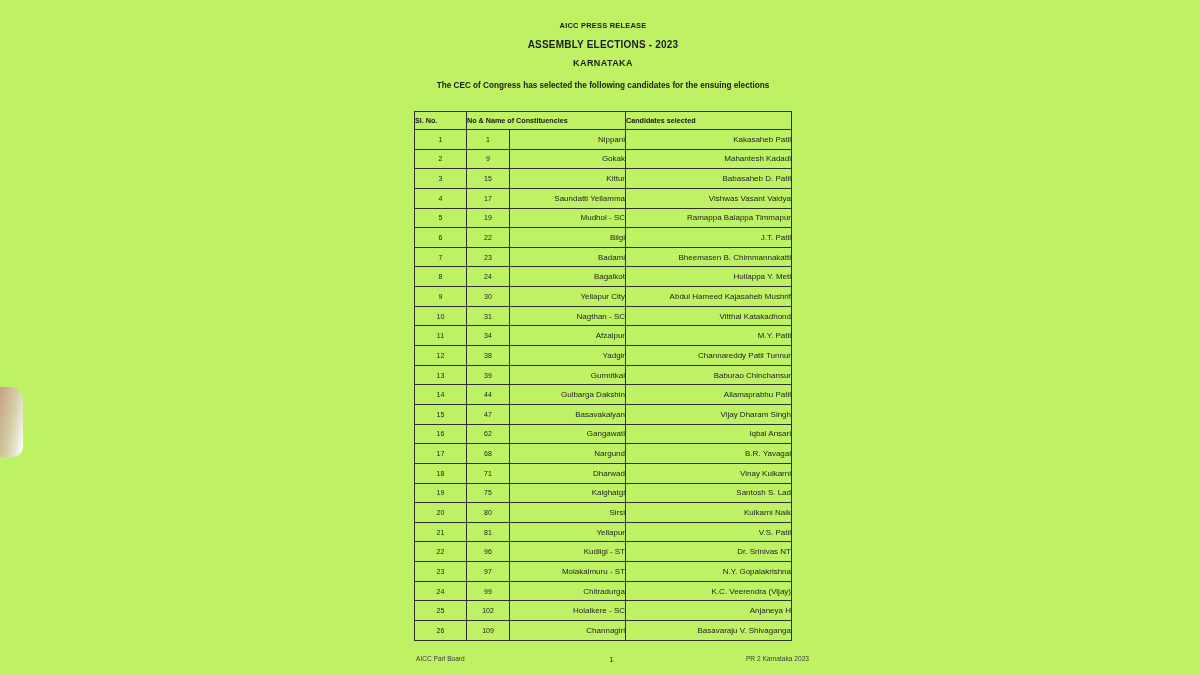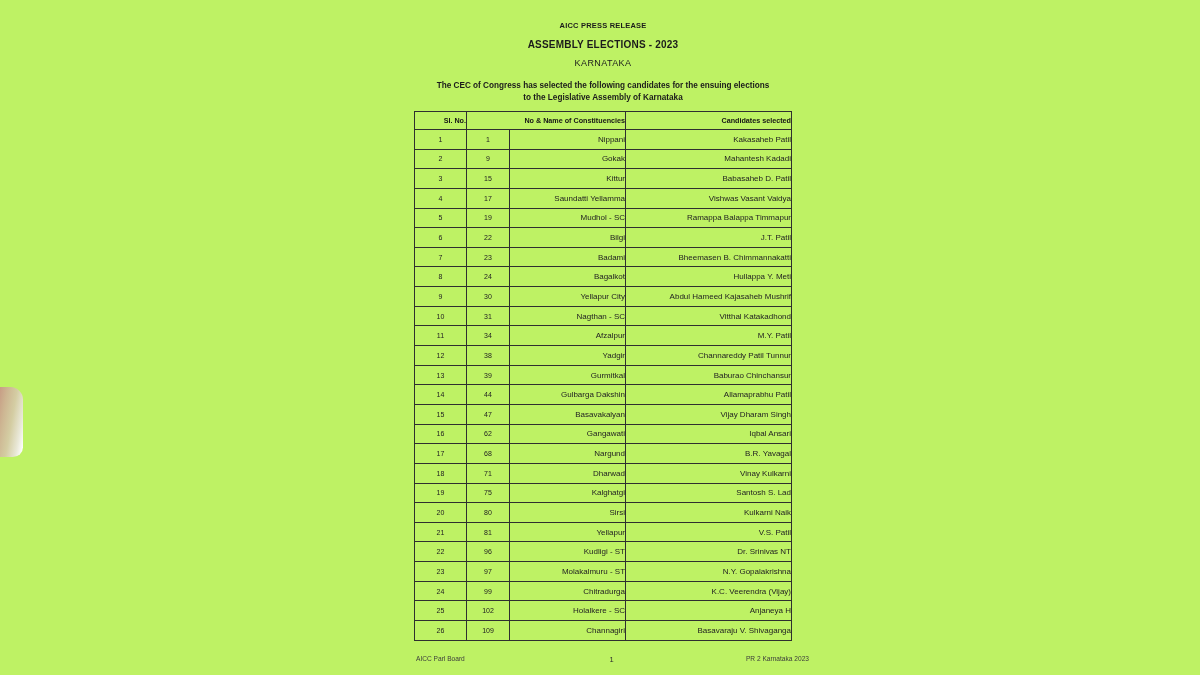--- a/index.html
+++ b/index.html
@@ -25,42 +25,42 @@
     border-radius: 0 55% 45% 0 / 0 18% 14% 0;
   }
   .doc-header {
     position: absolute;
     left: 303px; top: 0;
     width: 600px;
     text-align: center;
   }
   .h-press    { position: absolute; top: 21px;  left: 0; width: 100%; font-size: 7.5px; font-weight: bold; letter-spacing: 0.2px; }
   .h-election { position: absolute; top: 39px;  left: 0; width: 100%; font-size: 10px;   font-weight: bold; letter-spacing: 0.2px; }
-  .h-state    { position: absolute; top: 57.5px; left: 0; width: 100%; font-size: 9px;  font-weight: normal; letter-spacing: 0.4px; }
+  .h-state    { position: absolute; top: 57.5px; left: 0; width: 100%; font-size: 9px;  font-weight: bold; letter-spacing: 0.4px; }
   .h-intro    { position: absolute; top: 80px;  left: 0; width: 100%; font-size: 8.2px; font-weight: bold; line-height: 12px; }
 
   table.candidates {
     position: absolute;
     left: 414px; top: 111px;
     width: 377px;
     border-collapse: collapse;
     table-layout: fixed;
     border: 1.6px solid #2a2a2a;
   }
   table.candidates th, table.candidates td {
     border: 1px solid #2f2f2f;
     overflow: hidden;
     white-space: nowrap;
   }
   table.candidates thead tr { height: 18px; }
   table.candidates tbody tr { height: 19.65px; }
   th {
     font-size: 7.2px;
     font-weight: bold;
-    text-align: right;
+    text-align: left;
     color: #161616;
   }
   td { font-size: 8px; color: #222; }
   td.c-sl  { width: 52px;  text-align: center; font-size: 7px; }
   td.c-no  { width: 43px;  text-align: center; font-size: 7px; }
   td.c-con { width: 116px; text-align: right; padding-left: 4px; }
   td.c-can { width: 166px; text-align: right; padding-left: 4px; }
 
   .doc-footer {
     position: absolute;
@@ -79,21 +79,20 @@
 <div class="page">
 
   <div class="edge-strip"></div>
 
   <div class="doc-header">
     <div class="h-press">AICC PRESS RELEASE</div>
     <div class="h-election">ASSEMBLY ELECTIONS - 2023</div>
     <div class="h-state">KARNATAKA</div>
     <div class="h-intro">
       <div>The CEC of Congress has selected the following candidates for the ensuing elections</div>
-      <div>to the Legislative Assembly of Karnataka</div>
     </div>
   </div>
 
   <table class="candidates">
     <colgroup>
       <col style="width:52px">
         <col style="width:43px">
         <col style="width:116px">
         <col style="width:166px">
     </colgroup>

